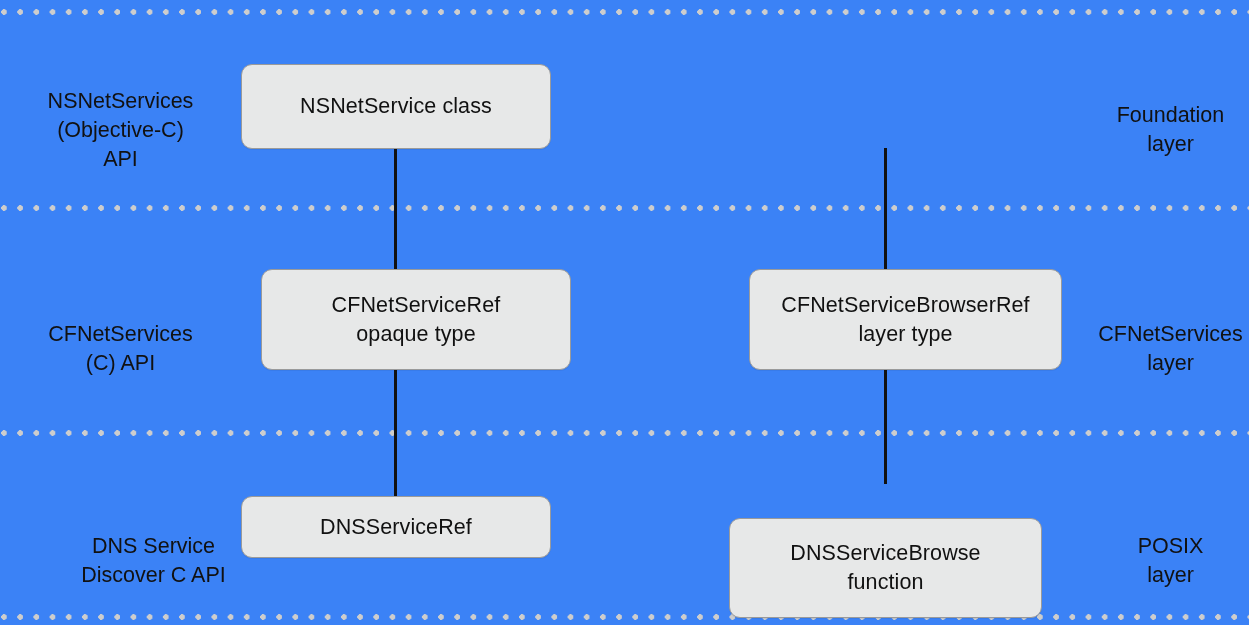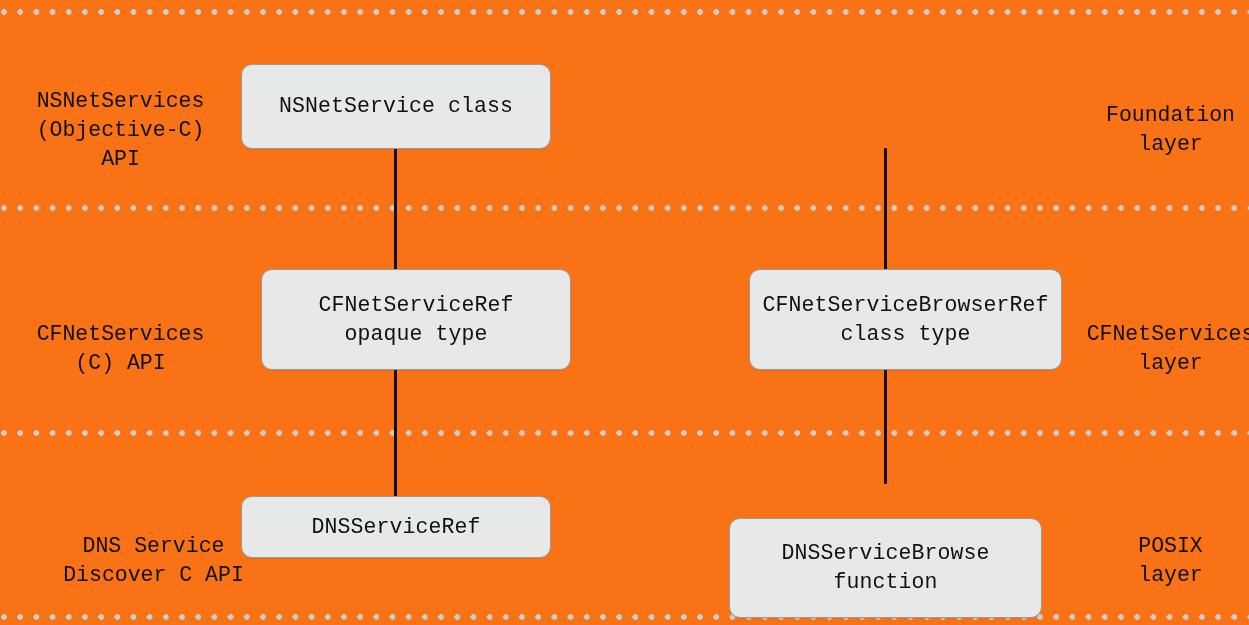--- a/index.html
+++ b/index.html
@@ -8,23 +8,22 @@
     background: #ffffff;
   }
   body {
     font-family: "Liberation Sans", sans-serif;
     -webkit-font-smoothing: antialiased;
   }
   #stage {
     position: relative;
     width: 1249px;
     height: 625px;
-    background: #f97316;
+    background: #3b82f6;
     overflow: hidden;
-    font-family: Liberation Mono, monospace;
   }
 
   
   .divider {
     position: absolute;
     left: 0;
     width: 1249px;
     height: 6px;
     background-image: radial-gradient(circle at 3px 3px, #cdcdcd 2.6px, rgba(255,255,255,0) 3px);
     background-size: 16.2px 6px;
@@ -135,20 +134,20 @@
   <div class="node col-left row-2">
     <span class="node-label">CFNetServiceRef
 opaque type</span>
   </div>
   <div class="node col-left row-3">
     <span class="node-label">DNSServiceRef</span>
   </div>
 
   <div class="node col-right row-2">
     <span class="node-label">CFNetServiceBrowserRef
-class type</span>
+layer type</span>
   </div>
   <div class="node col-right row-3r">
     <span class="node-label">DNSServiceBrowse
 function</span>
   </div>
 
 </div>
 
 </body></html>

